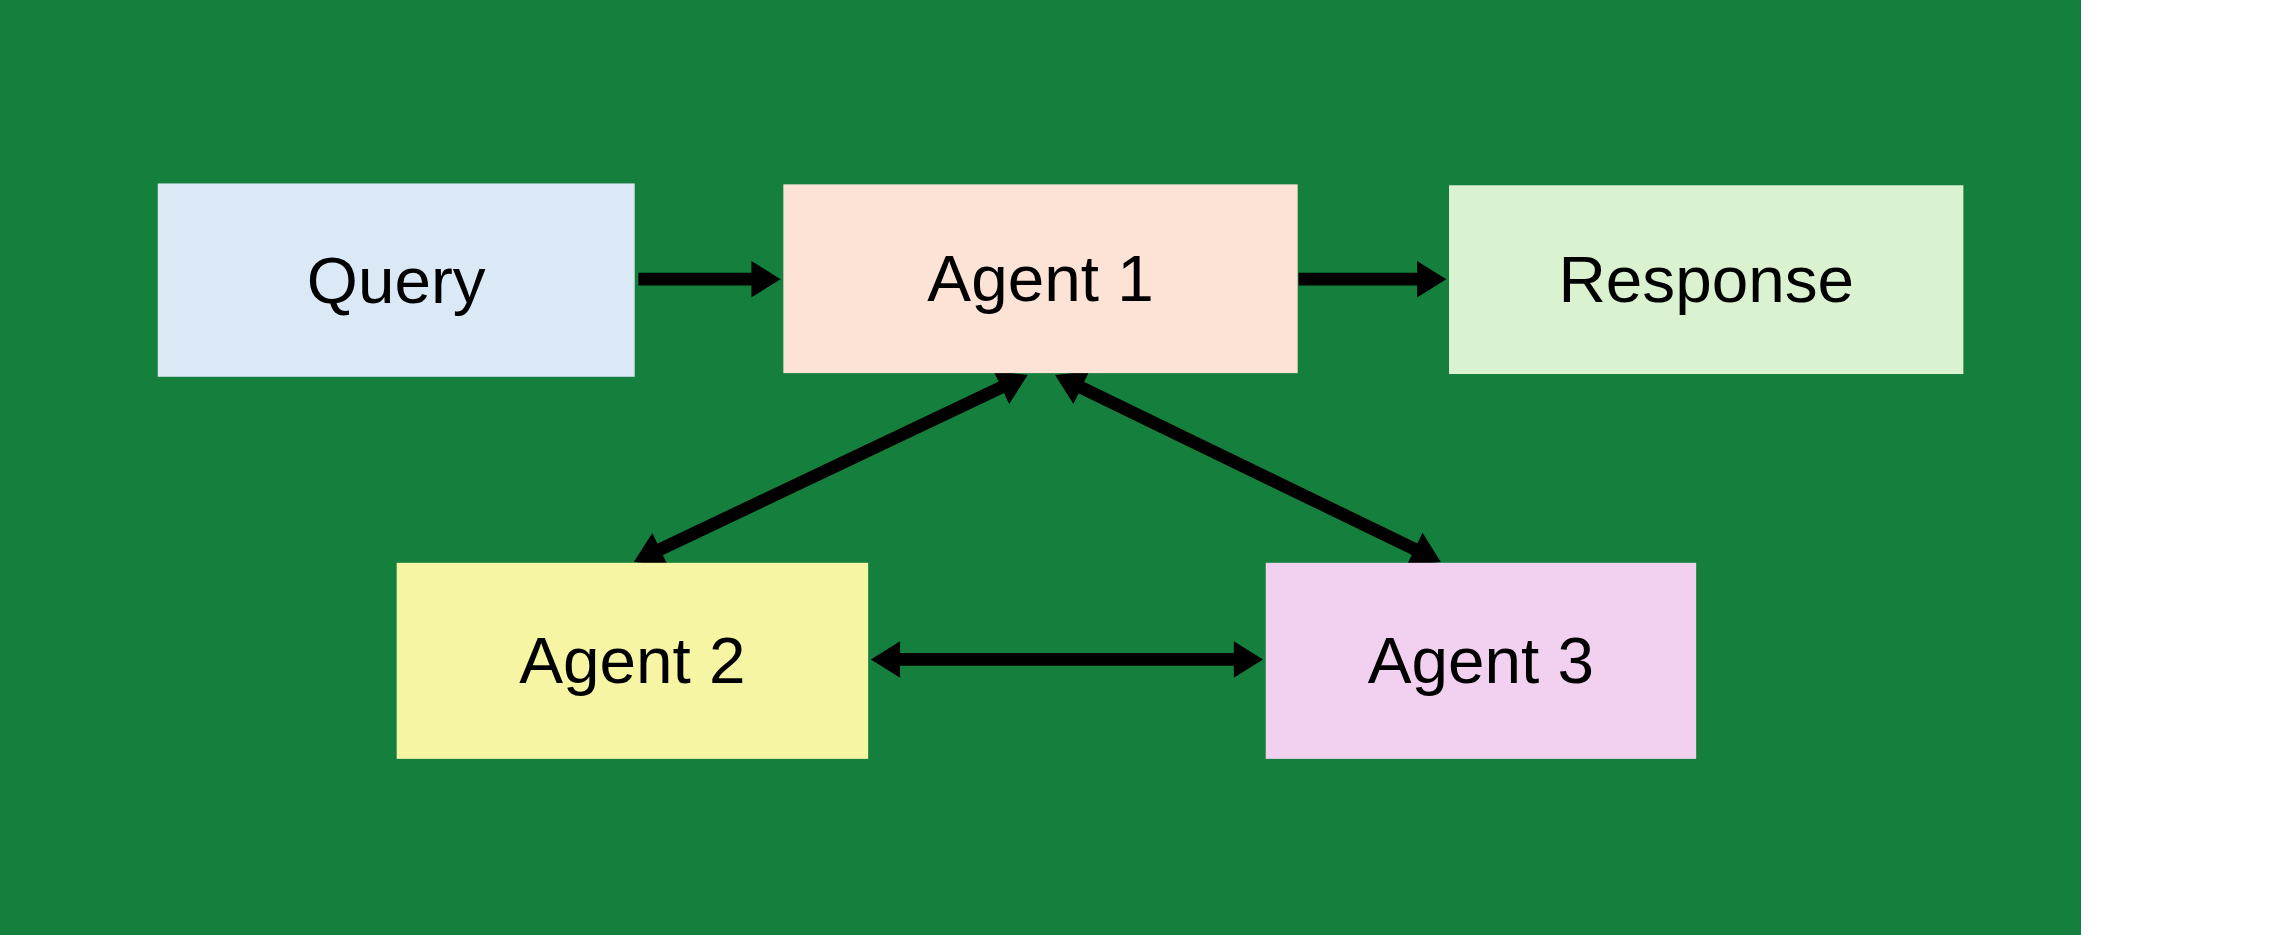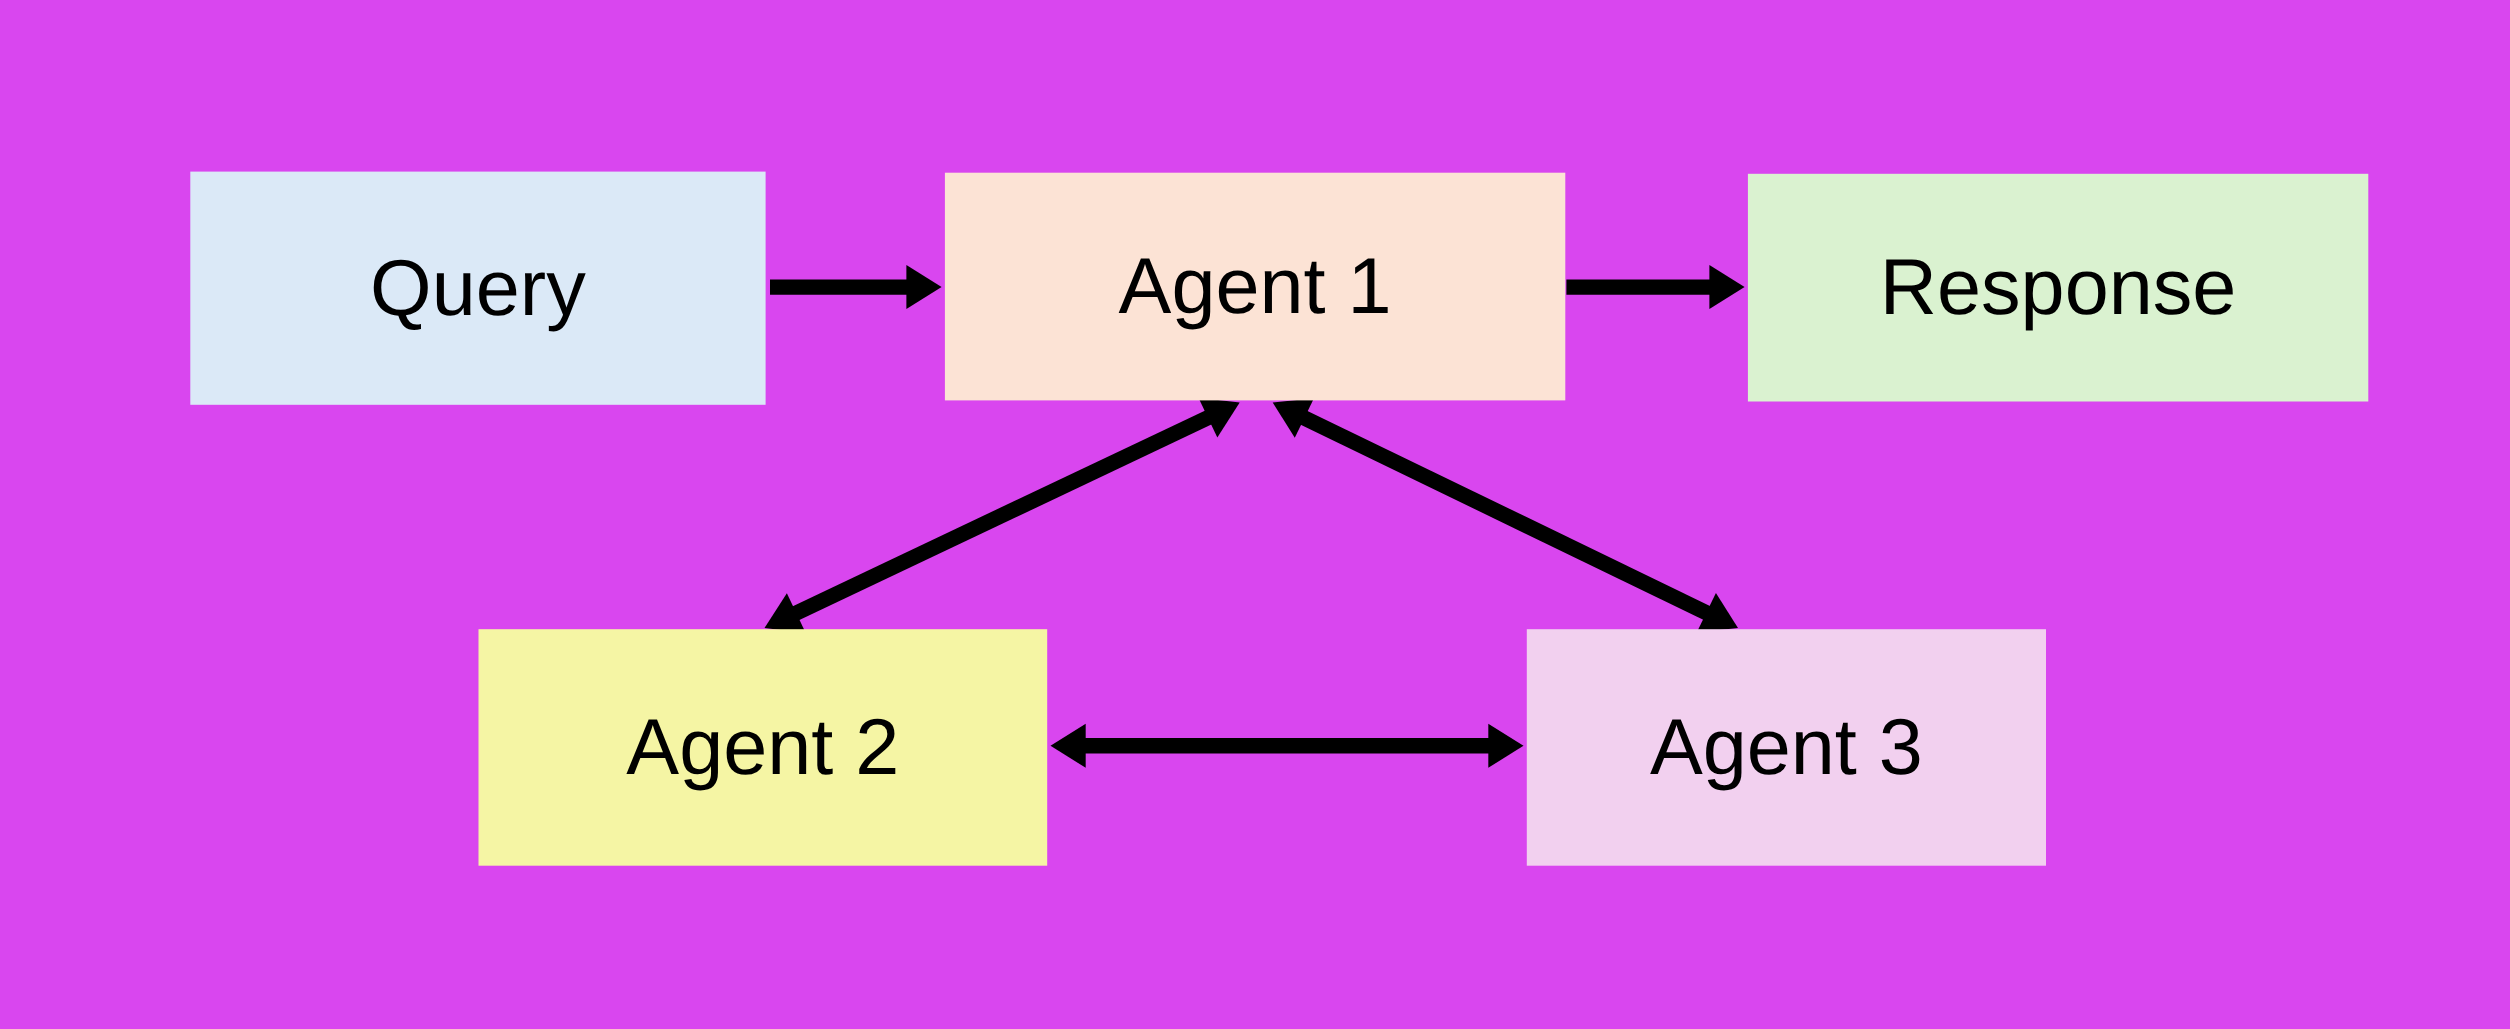--- a/index.html
+++ b/index.html
@@ -4,23 +4,23 @@
 <style>
   html, body {
     margin: 0;
     padding: 0;
   }
   body {
     font-family: "Liberation Sans", "DejaVu Sans", sans-serif;
   }
   .canvas {
     position: relative;
-    width: 2282px;
+    width: 2081px;
     height: 935px;
-    background: #d946ef;
+    background: #15803d;
     overflow: hidden;
   }
   .canvas svg {
     position: absolute;
     top: 0;
     left: 0;
     width: 100%;
     height: 100%;
     display: block;
   }

